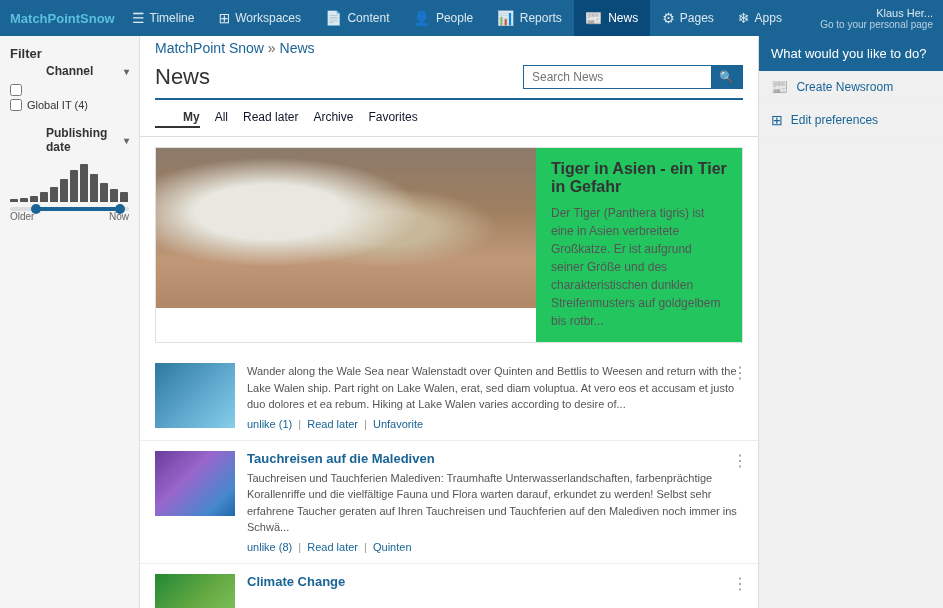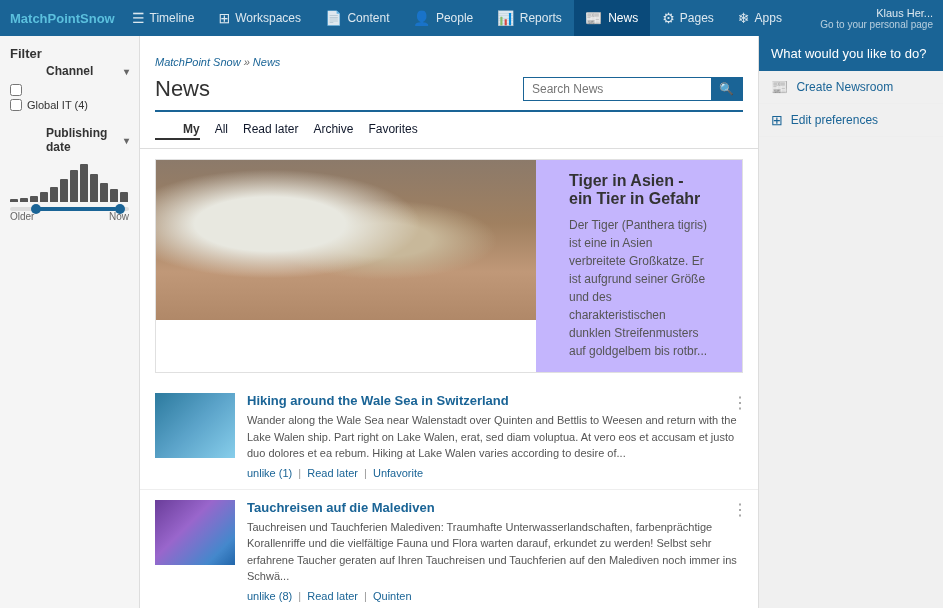--- a/index.html
+++ b/index.html
@@ -108,24 +108,23 @@
     
     .main-content {
       flex: 1;
       background: white;
       overflow-y: auto;
       padding: 0;
     }
 
     
     .breadcrumb {
-      padding: 20px 15px 4px;
-      font-size: 11px;
+      padding: 4px 15px 4px;
+      font-size: 14px;
       color: #666;
-      font-style: italic;
     }
     .breadcrumb a { color: #1a6496; text-decoration: none; }
 
     
     .page-header {
       padding: 4px 15px 8px;
       display: flex;
       align-items: center;
       justify-content: space-between;
     }
@@ -189,22 +188,22 @@
       width: 100%;
       height: 100%;
       background: 
         radial-gradient(ellipse at 30% 40%, #e8e8e0 20%, transparent 40%),
         radial-gradient(ellipse at 60% 50%, #c8b89a 15%, transparent 35%),
         linear-gradient(180deg, #8c7a6a 0%, #a08060 40%, #c09878 70%, #b08868 100%);
       position: relative;
     }
     .featured-content {
       flex: 1;
-      padding: 12px 33px;
-      background: #c4b5fd;
+      padding: 12px 15px;
+      background: #22c55e;
     }
     .featured-title { font-size: 16px; font-weight: 600; color: #333; margin-bottom: 8px; }
     .featured-text { font-size: 12px; color: #555; line-height: 1.5; }
 
     
     .article-item {
       display: flex;
       padding: 10px 15px;
       border-bottom: 1px solid #eee;
       position: relative;
@@ -408,21 +407,20 @@
         <div class="featured-text">Der Tiger (Panthera tigris) ist eine in Asien verbreitete Großkatze. Er ist aufgrund seiner Größe und des charakteristischen dunklen Streifenmusters auf goldgelbem bis rotbr...</div>
       </div>
     </div>
 
     <div id="articles-list">
         <div class="article-item">
     <div class="article-thumb">
       <div class="thumb-hiking"></div>
     </div>
     <div class="article-body">
-      <div class="article-title">Hiking around the Wale Sea in Switzerland</div>
       <div class="article-text">Wander along the Wale Sea near Walenstadt over Quinten and Bettlis to Weesen and return with the Lake Walen ship. Part right on Lake Walen, erat, sed diam voluptua. At vero eos et accusam et justo duo dolores et ea rebum. Hiking at Lake Walen varies according to desire of...</div>
       <div class="article-actions"><a>unlike (1)</a><span> | </span><a>Read later</a><span> | </span><a>Unfavorite</a></div>
     </div>
     <div class="article-more">⋮</div>
   </div>
         <div class="article-item">
     <div class="article-thumb">
       <div class="thumb-malediven"></div>
     </div>
     <div class="article-body">

